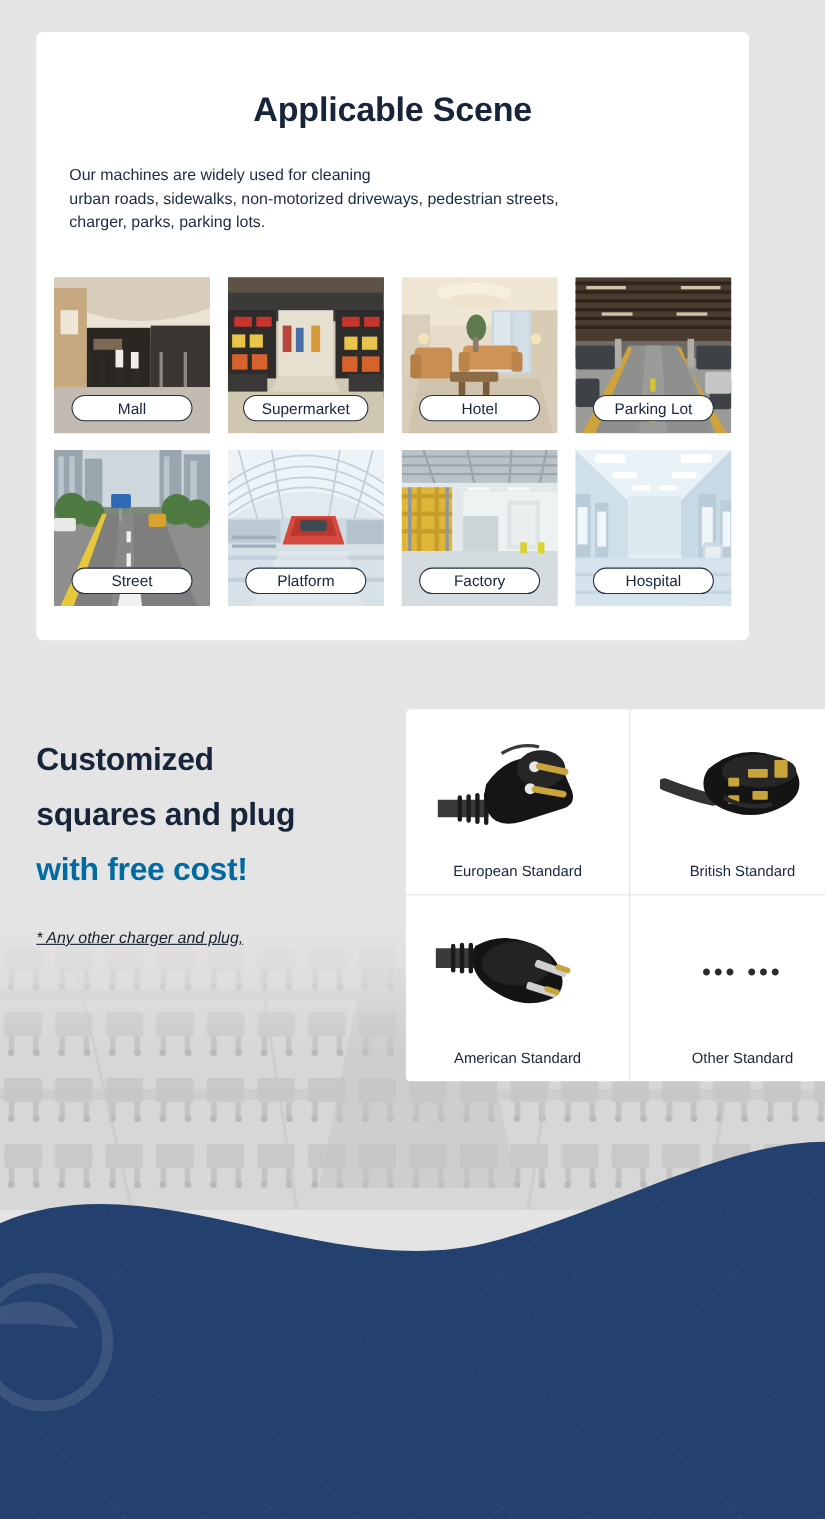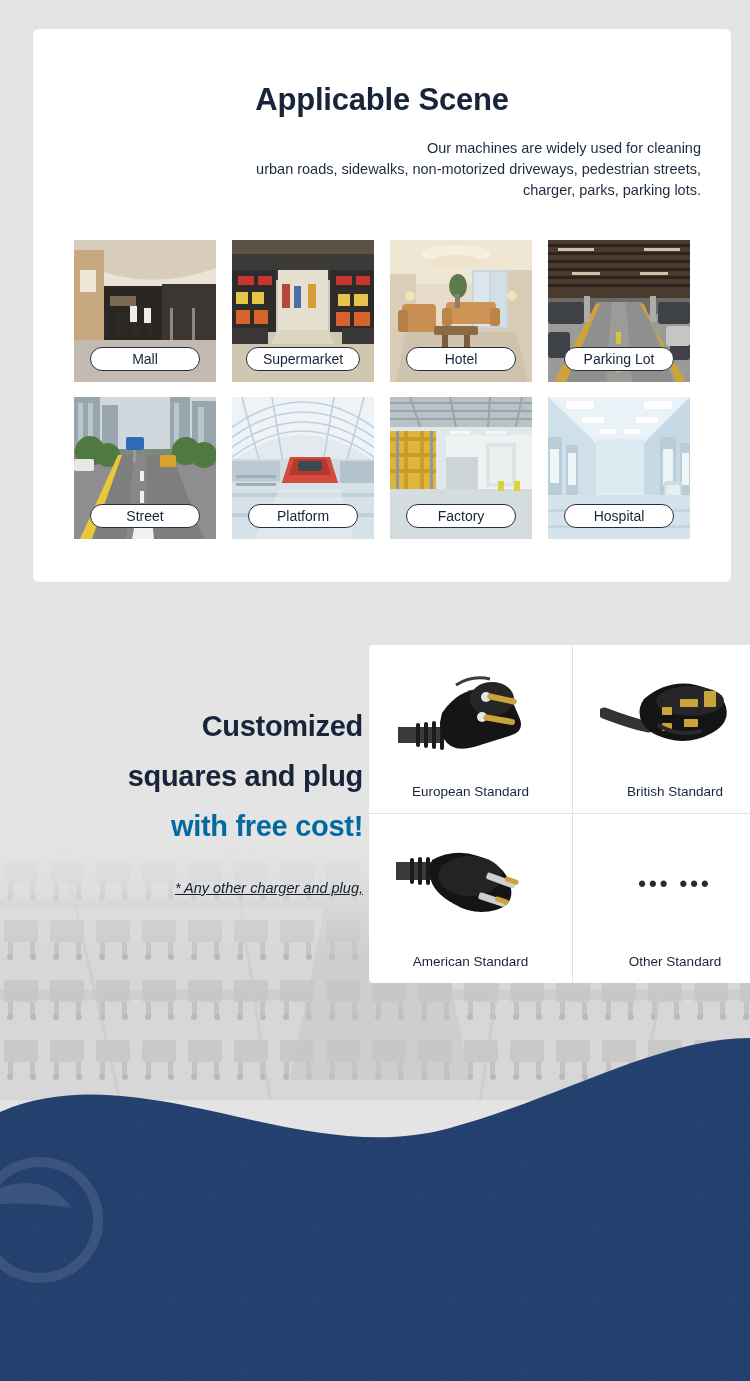--- a/index.html
+++ b/index.html
@@ -12,48 +12,48 @@
 
   
   .backdrop {
     position:absolute; left:0; top:840px; width:750px; height:260px;
     overflow:hidden; z-index:0;
   }
   .backdrop svg { display:block; }
 
   
   .scene-card {
-    position:absolute; left:33px; top:29px; width:698px; height:553px;
+    position:absolute; left:33px; top:29px; width:648px; height:553px;
     background:#ffffff; border-radius:6px; z-index:2;
   }
   .scene-title {
     text-align:center; font-size:31px; font-weight:700; letter-spacing:-0.2px;
     color:#17243a; margin-top:53px;
   }
   .scene-sub {
-    text-align:right; font-size:14.5px; line-height:21px; color:#1d2b3e;
-    margin-top:20px; padding:0 30px;
+    text-align:left; font-size:14.5px; line-height:21px; color:#1d2b3e;
+    margin-top:32px; padding:0 30px;
   }
   .scene-grid {
     margin-top:39px; padding:0 35px;
     display:grid; grid-template-columns:repeat(4,142px); gap:15px 16px;
     justify-content:center;
   }
   .scene-cell { position:relative; width:142px; height:142px; overflow:hidden; }
   .scene-cell svg { display:block; }
   .scene-pill {
     position:absolute; left:50%; transform:translateX(-50%); bottom:11px;
     min-width:110px; padding:3px 16px;
     background:#ffffff; border:1.3px solid #23303f; border-radius:20px;
     font-size:14px; color:#17243a; text-align:center; white-space:nowrap;
   }
 
   
   .charger-head {
-    position:absolute; left:33px; top:701px; width:330px; z-index:3;text-align:right;
+    position:absolute; left:33px; top:666px; width:330px; z-index:3;
   }
   .ch-line {
     font-size:29px; font-weight:700; line-height:50px; color:#17243a;
     letter-spacing:-0.3px;
   }
   .ch-accent { color:#0369a1; }
   .ch-note {
     margin-top:22px; font-size:14.5px; font-style:italic; line-height:31px;
     color:#16202e;
     text-decoration:underline;

